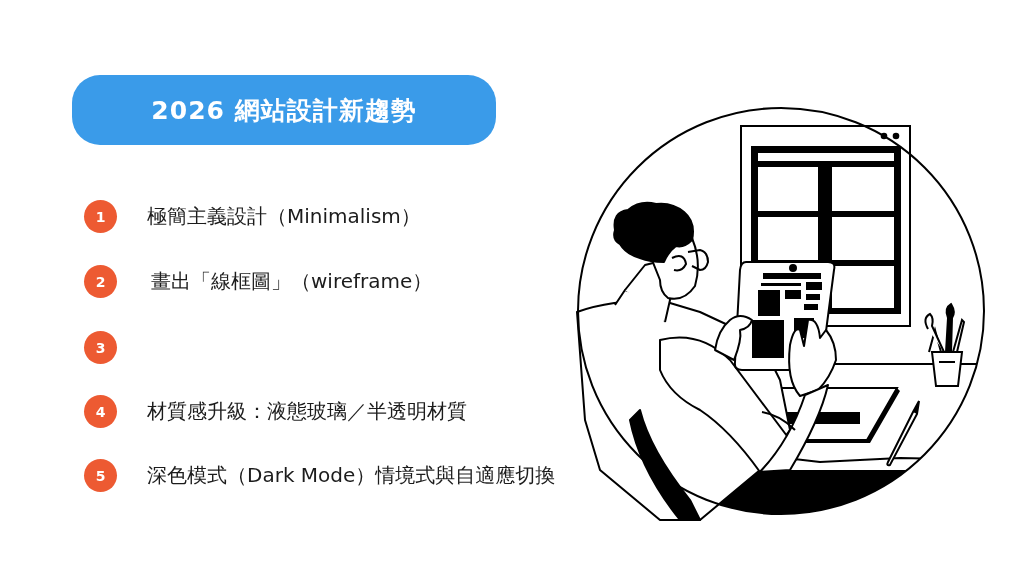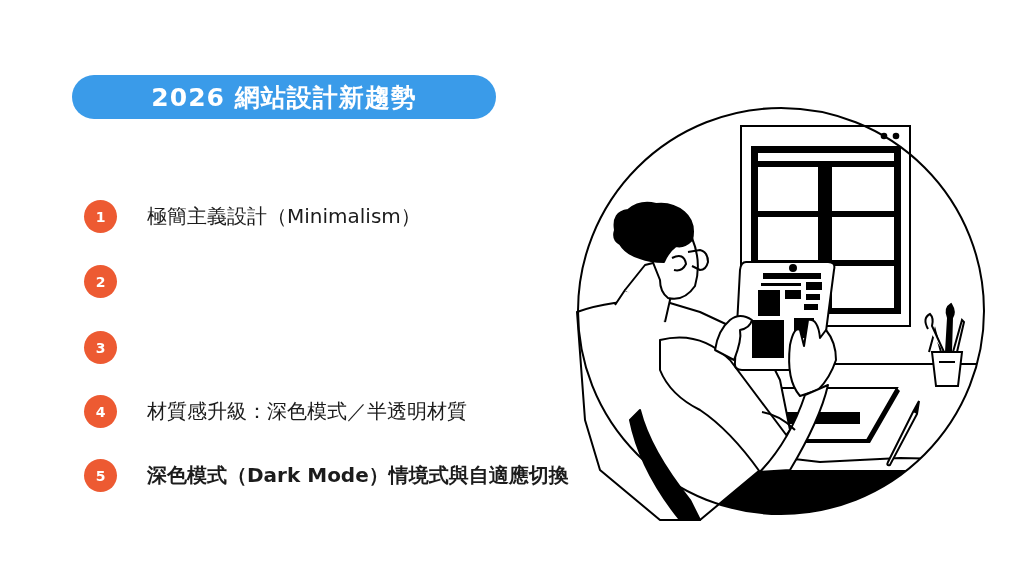--- a/index.html
+++ b/index.html
@@ -4,21 +4,21 @@
 <style>
   html, body { margin: 0; padding: 0; }
   body {
     width: 1024px; height: 576px; overflow: hidden;
     background: #ffffff; position: relative;
     font-family: "DejaVu Sans", "Liberation Sans", sans-serif;
     color: #1a1a1a;
   }
   .title-pill {
     position: absolute; left: 72px; top: 75px;
-    width: 424px; height: 44px; border-radius: 28px;
+    width: 424px; height: 70px; border-radius: 28px;
     background: #3a9be9;
     display: flex; align-items: center; justify-content: center;
   }
   .title-pill span {
     color: #ffffff; font-weight: bold; font-size: 25px; letter-spacing: 1px;
     font-family: "DejaVu Sans", sans-serif;
   }
   .trend-list { position: absolute; left: 84px; top: 0; }
   .trend-item { position: absolute; left: 0; display: flex; align-items: center; white-space: nowrap; }
   .badge {
@@ -41,31 +41,32 @@
   <span>2026 網站設計新趨勢</span>
 </div>
 
 <div class="trend-list">
   <div class="trend-item" style="top:200px;">
     <div class="badge">1</div>
     <div class="trend-text" style="margin-left:30px;">極簡主義設計（Minimalism）</div>
   </div>
   <div class="trend-item" style="top:265px;">
     <div class="badge">2</div>
+    <div class="trend-text" style="margin-left:34px;">畫出「線框圖」（wireframe）</div>
   </div>
   <div class="trend-item" style="top:331px;">
     <div class="badge">3</div>
   </div>
   <div class="trend-item" style="top:395px;">
     <div class="badge">4</div>
-    <div class="trend-text" style="margin-left:30px;">材質感升級：深色模式／半透明材質</div>
+    <div class="trend-text" style="margin-left:30px;">材質感升級：液態玻璃／半透明材質</div>
   </div>
   <div class="trend-item" style="top:459px;">
     <div class="badge">5</div>
-    <div class="trend-text" style="margin-left:30px;font-weight:bold;">深色模式（Dark Mode）情境式與自適應切換</div>
+    <div class="trend-text" style="margin-left:30px;">深色模式（Dark Mode）情境式與自適應切換</div>
   </div>
 </div>
 
 <svg class="illustration" viewBox="560 95 440 440" xmlns="http://www.w3.org/2000/svg">
   <defs>
     <clipPath id="circ">
         <circle cx="781" cy="311" r="203"></circle>
       </clipPath>
   </defs>
 

